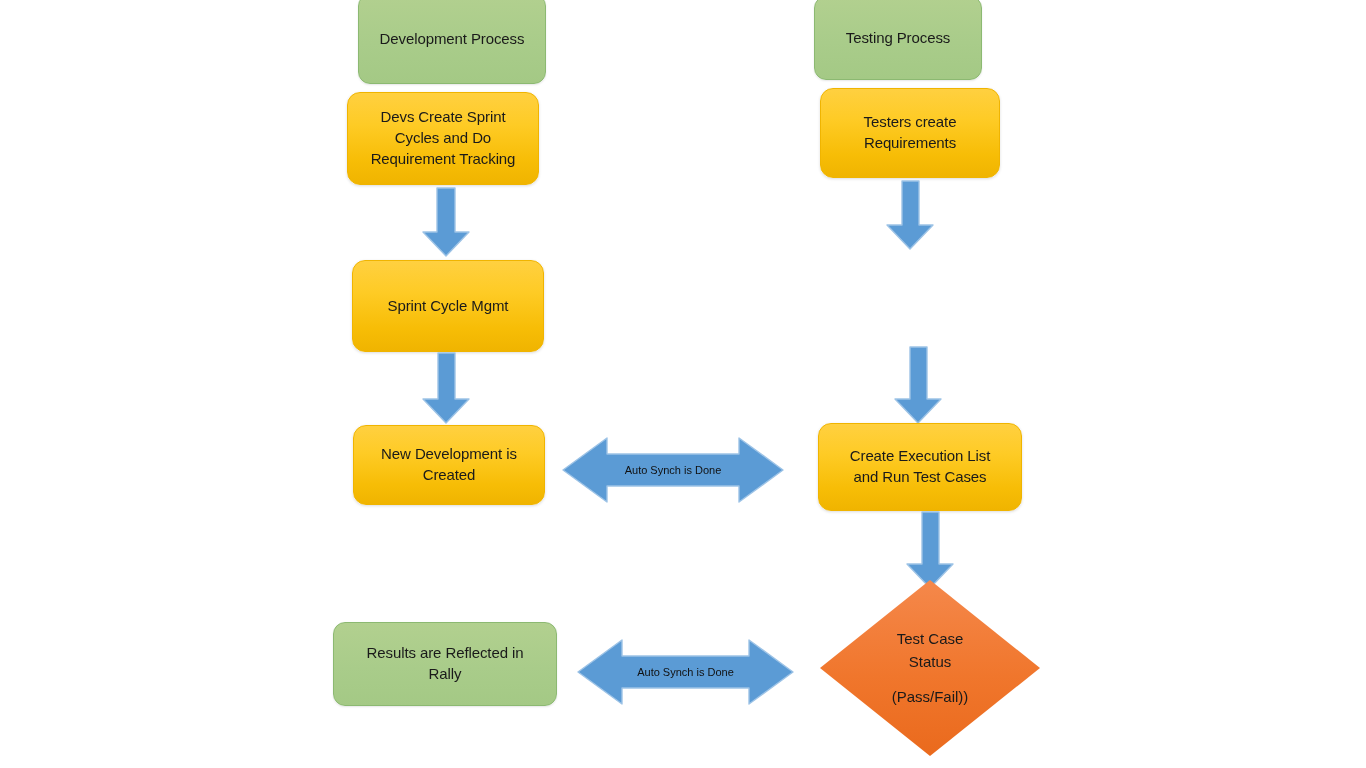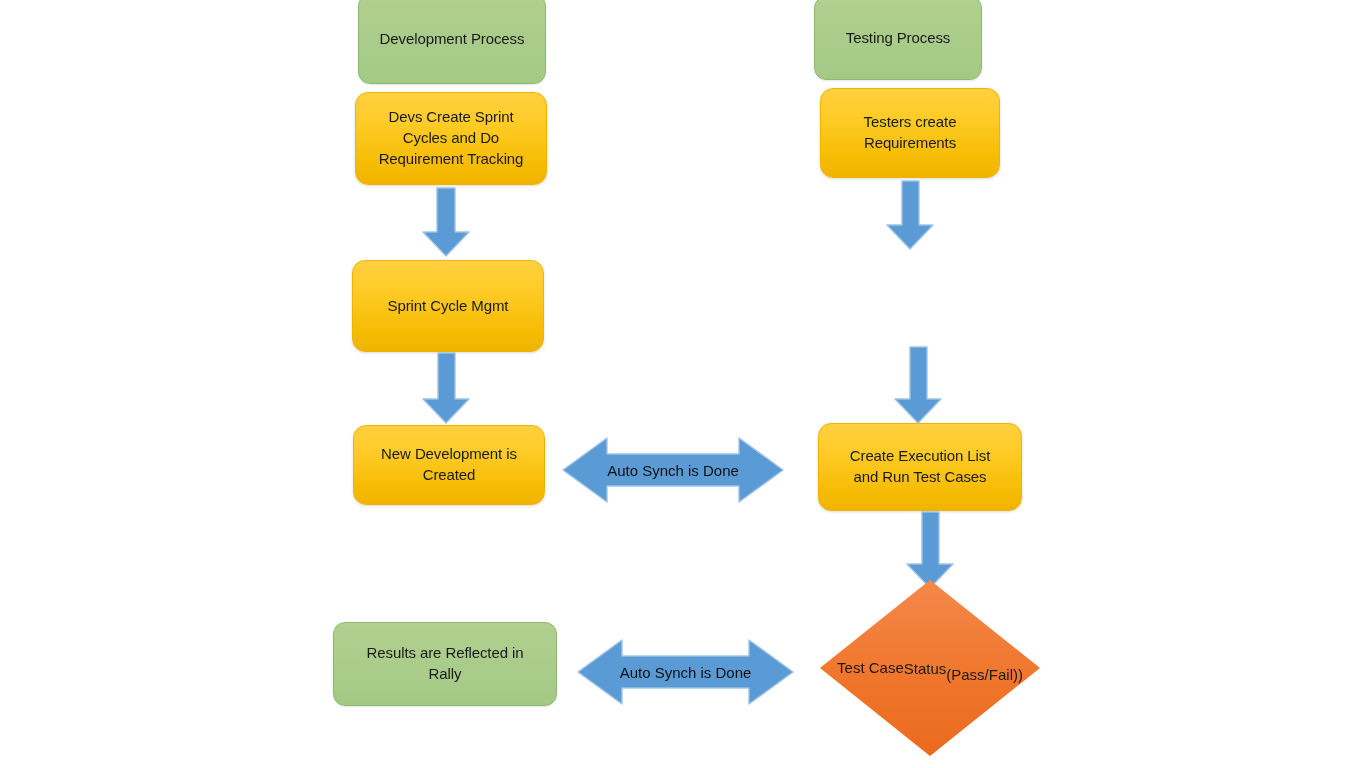--- a/index.html
+++ b/index.html
@@ -62,20 +62,21 @@
     position: absolute;
     left: 0; top: 0;
     overflow: visible;
   }
   .diamond-wrap .diamond-text {
     position: absolute;
     left: 0; top: 0;
     width: 100%;
     height: 100%;
     display: flex;
+    flex-direction: column;
     align-items: center;
     justify-content: center;
     text-align: center;
     color: #1a1a1a;
     line-height: 1.45;
   }
   .diamond-text .l2 { margin-top: 1px; }
   .diamond-text .l3 { margin-top: 13px; }
 
   
@@ -90,32 +91,32 @@
     width: 100%;
     height: 100%;
     display: flex;
     align-items: center;
     justify-content: center;
     color: #111111;
     text-align: center;
   }
 
   .fs15 { font-size: 15px; }
-  .fs135 { font-size: 15px; }
+  .fs135 { font-size: 11px; }
 </style>
 </head>
 <body>
 
 <div id="canvas">
 
   <div class="node green fs15" style="left:358px; top:-6px; width:188px; height:90px;">
     <span class="label">Development Process</span>
   </div>
 
-  <div class="node gold fs15" style="left:355px; top:92px; width:192px; height:93px;">
+  <div class="node gold fs15" style="left:347px; top:92px; width:192px; height:93px;">
     <span class="label">Devs Create Sprint
 Cycles and Do
 Requirement Tracking</span>
   </div>
 
   <div class="arrow-down" style="left:417px; top:188px; width:58px; height:70px;">
     <svg width="58" height="70" viewBox="0 0 58 70">
       <polygon points="20,0 38,0 38,44 52,44 29,68 6,44 20,44" fill="#5b9bd5" stroke="#9dc3e6" stroke-width="1.4" stroke-linejoin="round"></polygon>
     </svg>
   </div>

